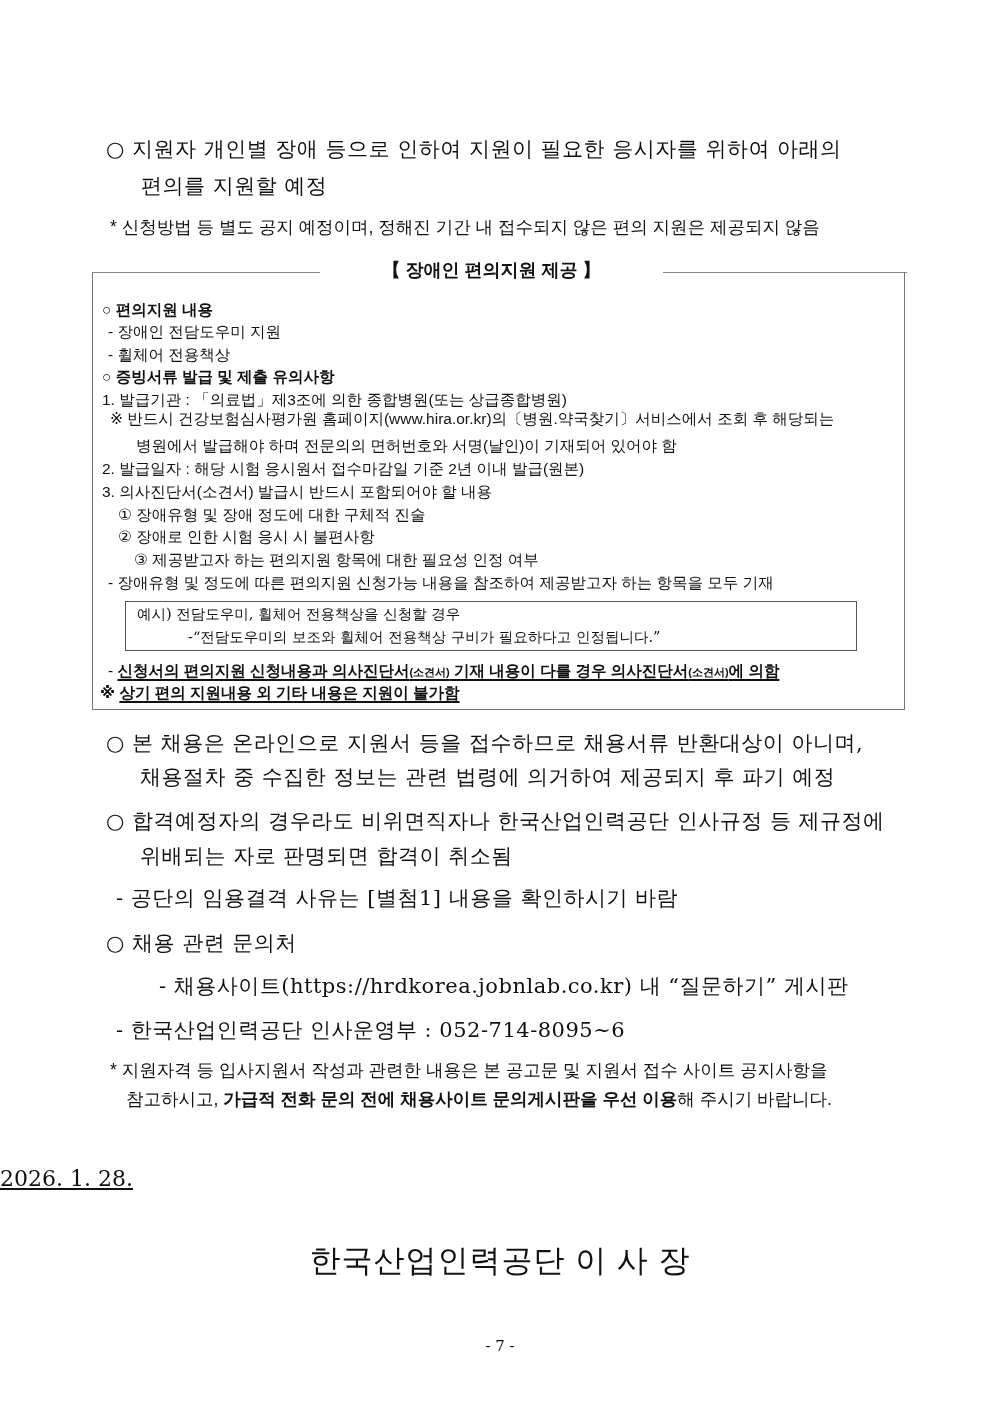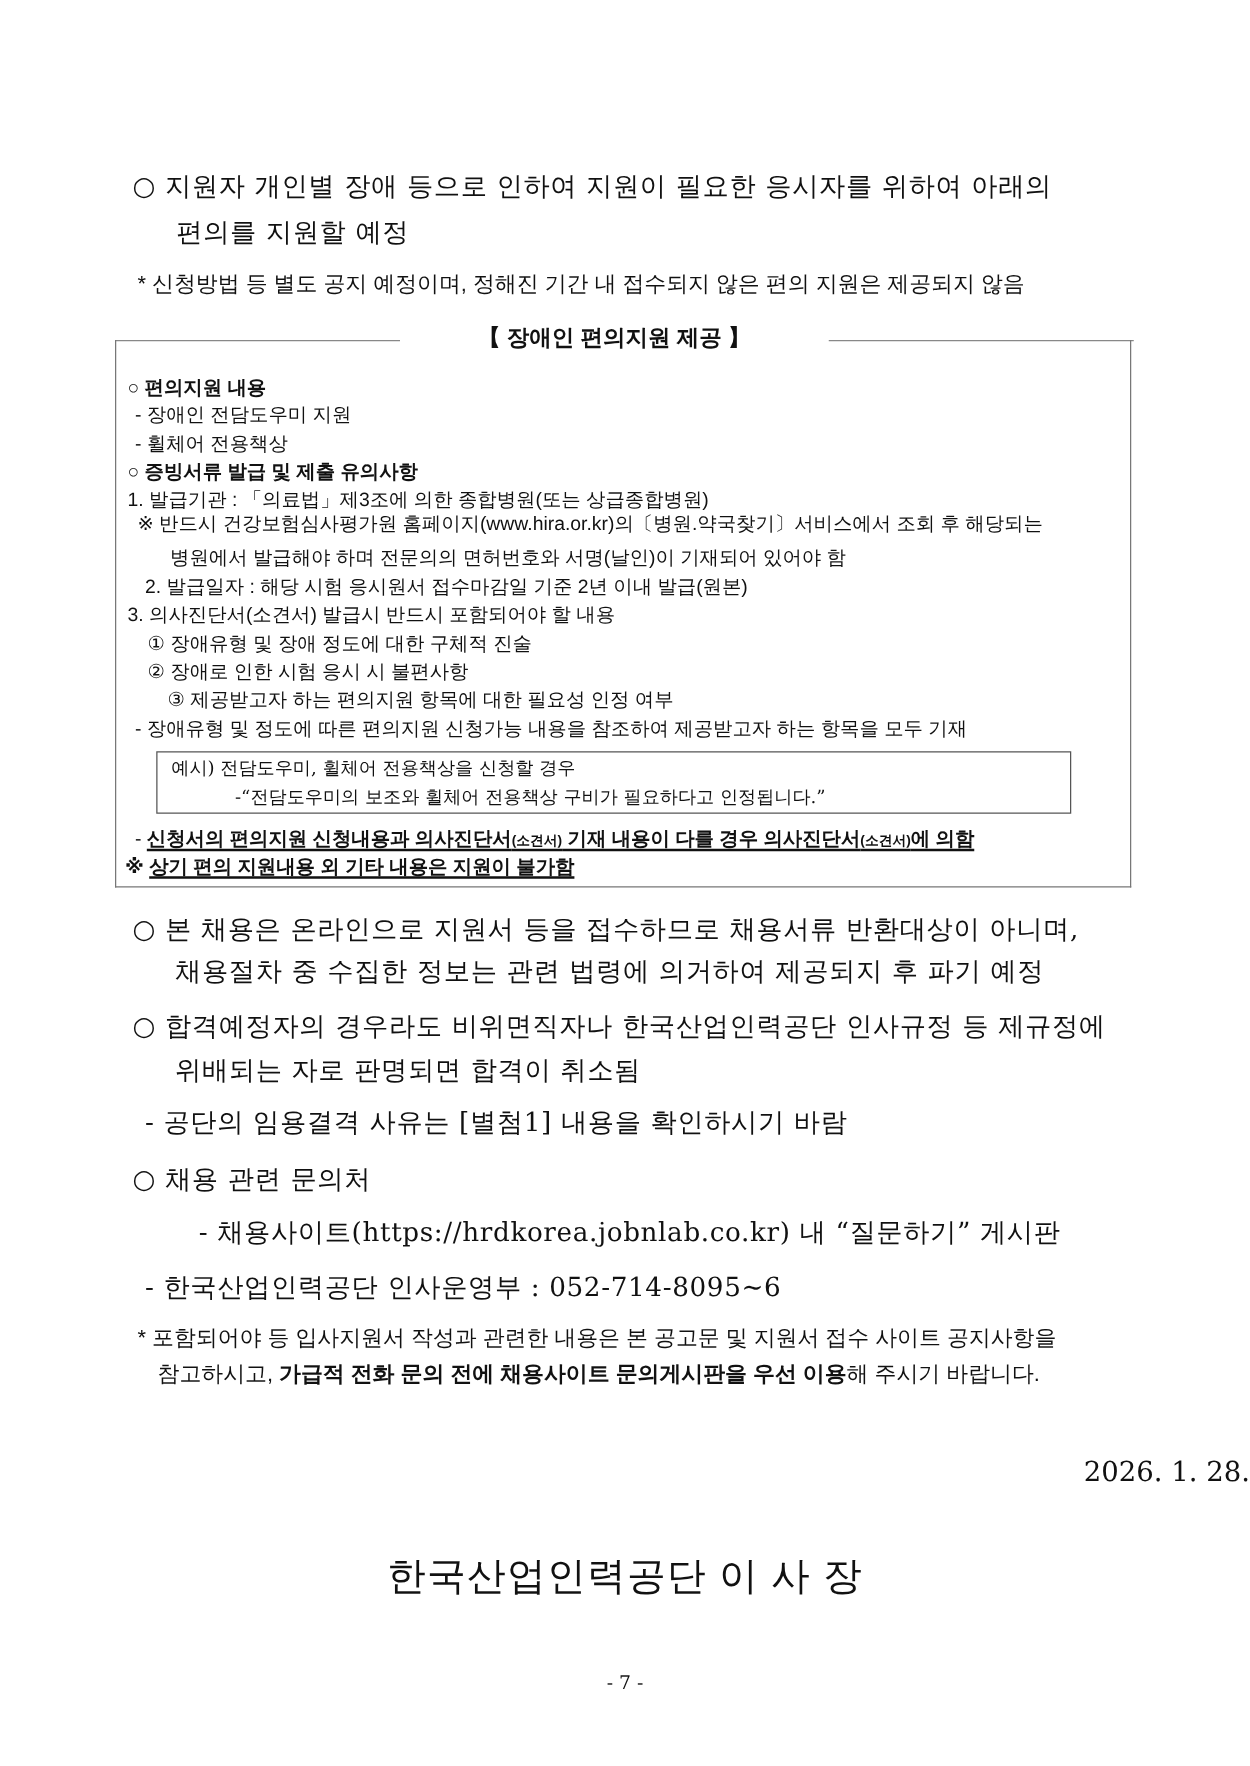--- a/index.html
+++ b/index.html
@@ -19,21 +19,21 @@
     .box-title { position: absolute; left: 320px; width: 343px; top: 258px; text-align: center;
                  font-size: 18px; font-weight: bold; }
     .bl { position: absolute; left: 102px; font-size: 15.5px; white-space: nowrap; }
     .bold { font-weight: bold; }
     .ul { text-decoration: underline; text-decoration-thickness: 2px; text-underline-offset: 3px; }
     .small { font-size: 11px; }
     .example-box { position: absolute; left: 125px; top: 601px; width: 732px; height: 50px;
                    border: 1px solid #555; box-sizing: border-box; }
     .ex-line { position: absolute; font-size: 14.5px; white-space: nowrap; }
 
-    .date { position: absolute; left: 0; width: 1000px; top: 1166px; text-align: right; font-size: 22px; }
+    .date { position: absolute; left: 0; width: 1000px; top: 1166px; text-align: left; font-size: 22px; text-decoration: underline; }
     .signer { position: absolute; left: 0; width: 1000px; top: 1240px; text-align: center; font-size: 31px; letter-spacing: 1px; }
     .pagenum { position: absolute; left: 0; width: 1000px; top: 1337px; text-align: center; font-size: 15px; }
   </style>
 </head>
 <body>
 
 <div class="abs serif p-main" style="left:106px; top:135px;">○ 지원자 개인별 장애 등으로 인하여 지원이 필요한 응시자를 위하여 아래의</div>
 <div class="abs serif p-main" style="left:141px; top:172px;">편의를 지원할 예정</div>
 <div class="abs sans p-note" style="left:110px; top:215px;">* 신청방법 등 별도 공지 예정이며, 정해진 기간 내 접수되지 않은 편의 지원은 제공되지 않음</div>
 
@@ -42,21 +42,21 @@
 <div class="box"></div>
 <div class="box-title sans">【 장애인 편의지원 제공 】</div>
 
 <div class="bl sans bold" style="top:300px;">○ 편의지원 내용</div>
 <div class="bl sans" style="top:322px; left:108px;">- 장애인 전담도우미 지원</div>
 <div class="bl sans" style="top:345px; left:108px;">- 휠체어 전용책상</div>
 <div class="bl sans bold" style="top:367px;">○ 증빙서류 발급 및 제출 유의사항</div>
 <div class="bl sans" style="top:390px;">1. 발급기관 : 「의료법」제3조에 의한 종합병원(또는 상급종합병원)</div>
 <div class="bl sans" style="top:409px; left:110px;">※ 반드시 건강보험심사평가원 홈페이지(www.hira.or.kr)의〔병원.약국찾기〕서비스에서 조회 후 해당되는</div>
 <div class="bl sans" style="top:436px; left:136px;">병원에서 발급해야 하며 전문의의 면허번호와 서명(날인)이 기재되어 있어야 함</div>
-<div class="bl sans" style="top:459px;margin-left:14px;">2. 발급일자 : 해당 시험 응시원서 접수마감일 기준 2년 이내 발급(원본)</div>
+<div class="bl sans" style="top:459px;">2. 발급일자 : 해당 시험 응시원서 접수마감일 기준 2년 이내 발급(원본)</div>
 <div class="bl sans" style="top:482px;">3. 의사진단서(소견서) 발급시 반드시 포함되어야 할 내용</div>
 <div class="bl sans" style="top:505px; left:118px;">① 장애유형 및 장애 정도에 대한 구체적 진술</div>
 <div class="bl sans" style="top:527px; left:118px;">② 장애로 인한 시험 응시 시 불편사항</div>
 <div class="bl sans" style="top:550px; left:118px;margin-left:16px;">③  제공받고자 하는 편의지원 항목에 대한 필요성 인정 여부</div>
 <div class="bl sans" style="top:573px; left:108px;">- 장애유형 및 정도에 따른 편의지원 신청가능 내용을 참조하여 제공받고자 하는 항목을 모두 기재</div>
 
 <div class="example-box"></div>
 <div class="ex-line serif" style="left:137px; top:605px;">예시) 전담도우미, 휠체어 전용책상을 신청할 경우</div>
 <div class="ex-line serif" style="left:188px; top:628px;">-“전담도우미의 보조와 휠체어 전용책상 구비가 필요하다고 인정됩니다.”</div>
 
@@ -69,18 +69,18 @@
 
 <div class="abs serif p-main" style="left:106px; top:729px;">○ 본 채용은 온라인으로 지원서 등을 접수하므로 채용서류 반환대상이 아니며,</div>
 <div class="abs serif p-main" style="left:140px; top:763px;">채용절차 중 수집한 정보는 관련 법령에 의거하여 제공되지 후 파기 예정</div>
 <div class="abs serif p-main" style="left:106px; top:807px;">○ 합격예정자의 경우라도 비위면직자나 한국산업인력공단 인사규정 등 제규정에</div>
 <div class="abs serif p-main" style="left:140px; top:842px;">위배되는 자로 판명되면 합격이 취소됨</div>
 <div class="abs serif p-main" style="left:116px; top:884px;">- 공단의 임용결격 사유는 [별첨1] 내용을 확인하시기 바람</div>
 <div class="abs serif p-main" style="left:106px; top:929px;">○ 채용 관련 문의처</div>
 <div class="abs serif p-main" style="left:116px; top:972px;margin-left:43px;">- 채용사이트(https://hrdkorea.jobnlab.co.kr) 내 “질문하기” 게시판</div>
 <div class="abs serif p-main" style="left:116px; top:1016px;">- 한국산업인력공단 인사운영부 : 052-714-8095~6</div>
 
-<div class="abs sans p-note" style="left:110px; top:1058px;">* 포함되어야 등 입사지원서 작성과 관련한 내용은 본 공고문 및 지원서 접수 사이트 공지사항을</div>
+<div class="abs sans p-note" style="left:110px; top:1058px;">* 지원자격 등 입사지원서 작성과 관련한 내용은 본 공고문 및 지원서 접수 사이트 공지사항을</div>
 <div class="abs sans p-note" style="left:126px; top:1087px;"><span>참고하시고, </span><span class="bold">가급적 전화 문의 전에 채용사이트 문의게시판을 우선 이용</span><span>해 주시기 바랍니다.</span></div>
 
 <div class="date serif">2026. 1. 28.</div>
 <div class="signer sans">한국산업인력공단 이 사 장</div>
 <div class="pagenum serif">- 7 -</div>
 
 </body></html>

